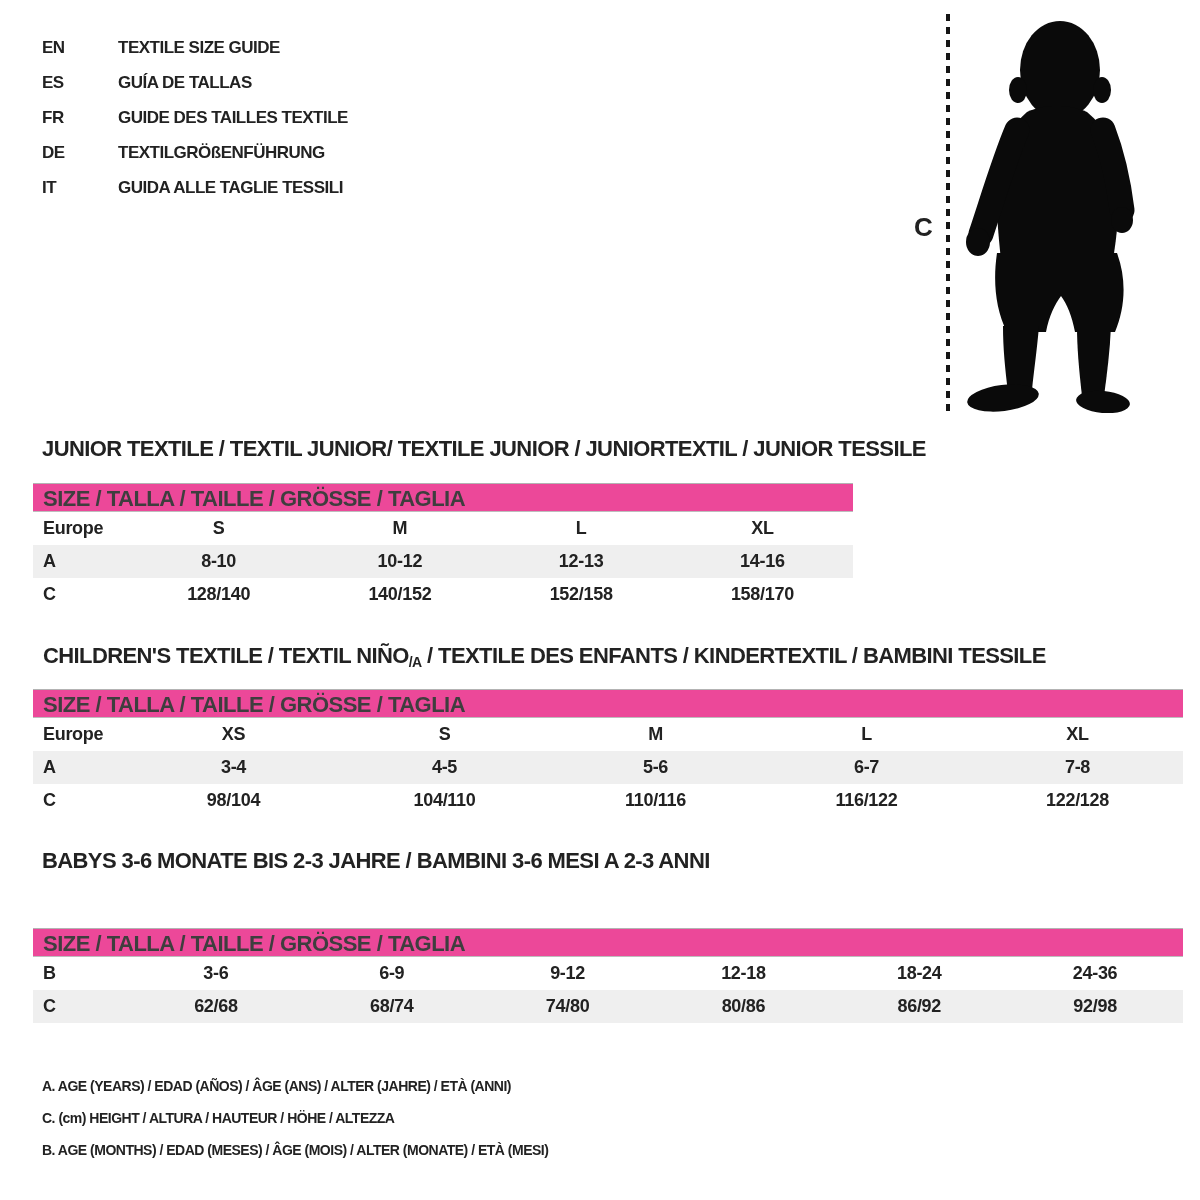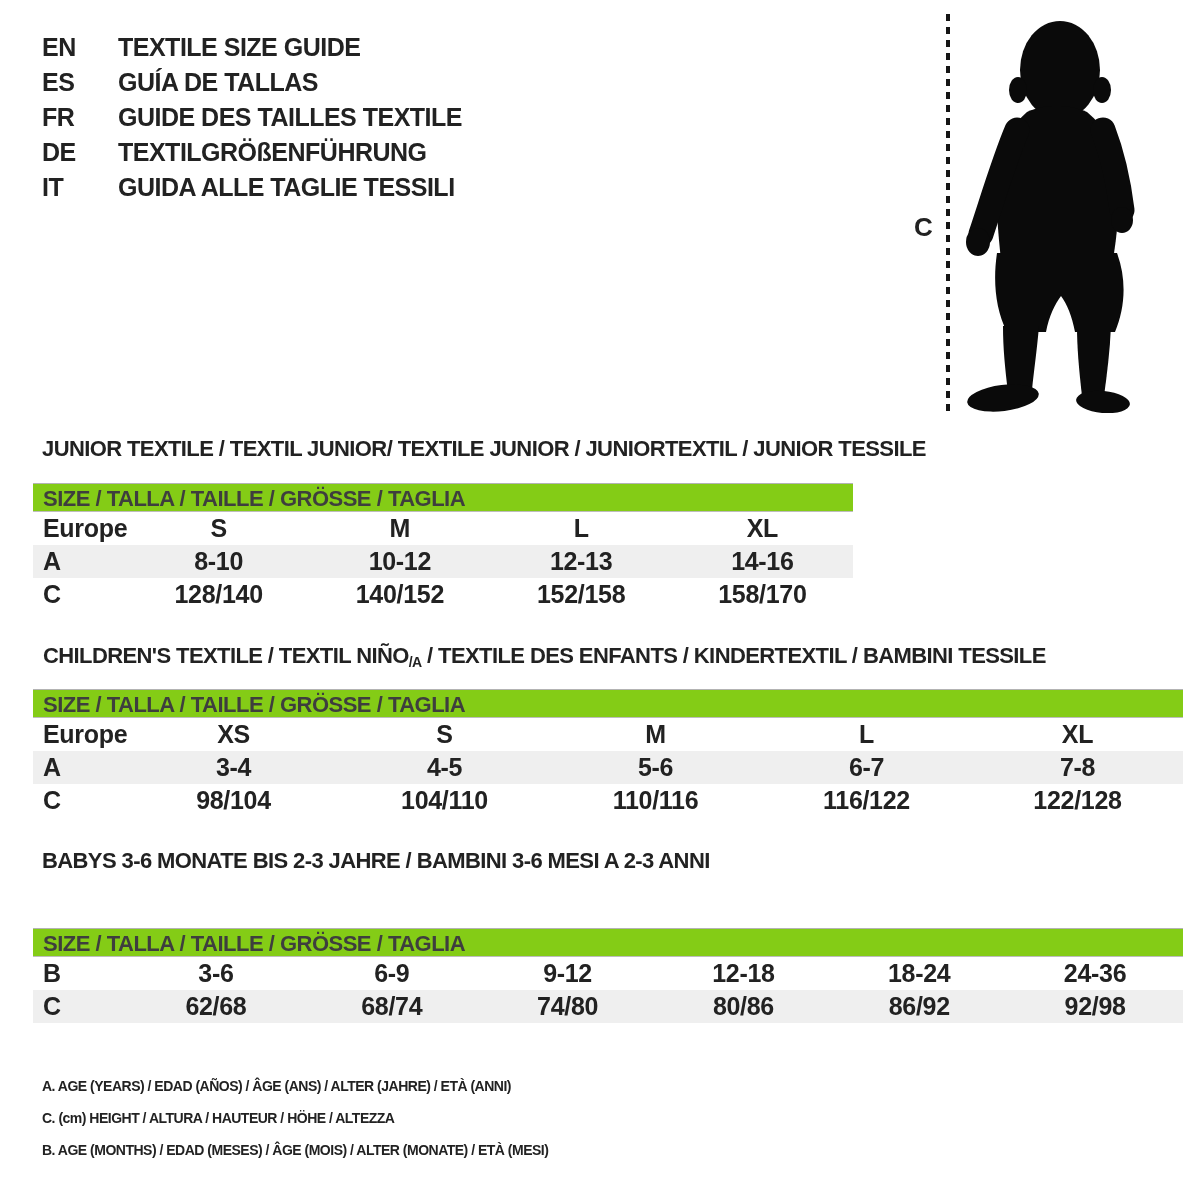--- a/index.html
+++ b/index.html
@@ -7,43 +7,43 @@
     position:relative;
     width:1200px;height:1200px;
     background:#ffffff;
     font-family:"Liberation Sans", sans-serif;
     font-weight:700;
     color:#222222;
     overflow:hidden;
   }
   
   .lang-block{position:absolute;left:42px;top:30px;}
-  .lang-row{display:flex;height:35px;line-height:35px;font-size:25px;letter-spacing:-0.5px;}
+  .lang-row{display:flex;height:35px;line-height:35px;font-size:17px;letter-spacing:-0.5px;}
   .lang-code{width:76px;}
   
   .measure-line{
     position:absolute;left:946px;top:14px;width:4px;height:400px;
     background:repeating-linear-gradient(to bottom,#151515 0 7px,transparent 7px 13px);
   }
   .measure-label{position:absolute;left:914px;top:212px;font-size:26px;}
   .baby{position:absolute;left:955px;top:8px;width:185px;height:405px;}
   
   .section-title{position:absolute;left:42px;font-size:22px;letter-spacing:-0.6px;white-space:nowrap;}
   .section-title .subscript{font-size:14px;vertical-align:-4px;}
   .babies-title{line-height:32px;}
   
   .size-table{position:absolute;left:33px;}
   .thead{
     height:29px;line-height:29px;
-    background:#84cc16;color:#3e3e3e;
+    background:#ec4899;color:#3e3e3e;
     border-top:1px solid #b3b3b3;border-bottom:1px solid #bdbdbd;
     padding-left:10px;font-size:22px;letter-spacing:-0.5px;
     box-sizing:border-box;
   }
-  .trow{display:grid;height:33px;align-items:center;font-size:25px;letter-spacing:-0.3px;}
+  .trow{display:grid;height:33px;align-items:center;font-size:18px;letter-spacing:-0.3px;}
   .tbl-junior{width:820px;}
   .tbl-junior .trow{grid-template-columns:95px repeat(4,1fr);}
   .tbl-children{width:1150px;}
   .tbl-children .trow{grid-template-columns:95px repeat(5,1fr);}
   .tbl-babies{width:1150px;}
   .tbl-babies .trow{grid-template-columns:95px repeat(6,1fr);}
   .lab{padding-left:10px;text-align:left;}
   .val{text-align:center;}
   .shade{background:#efefef;}
   

